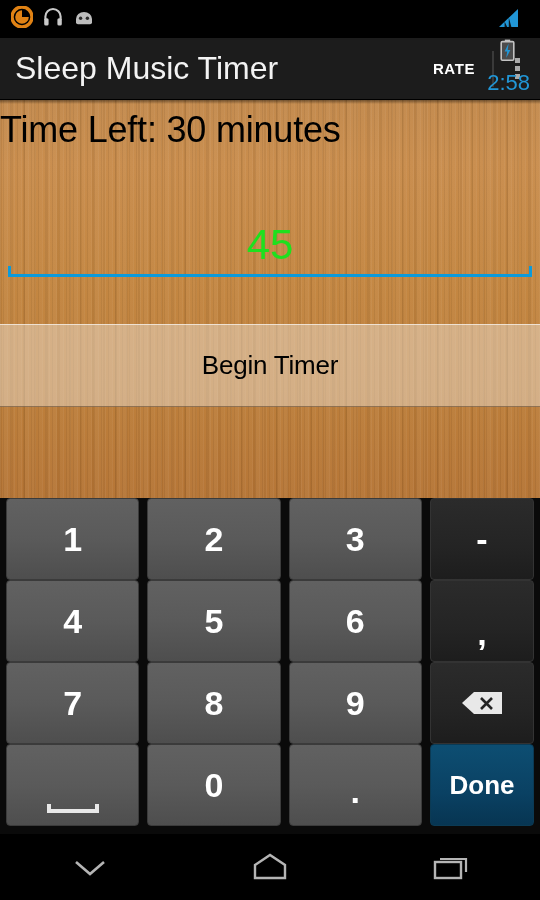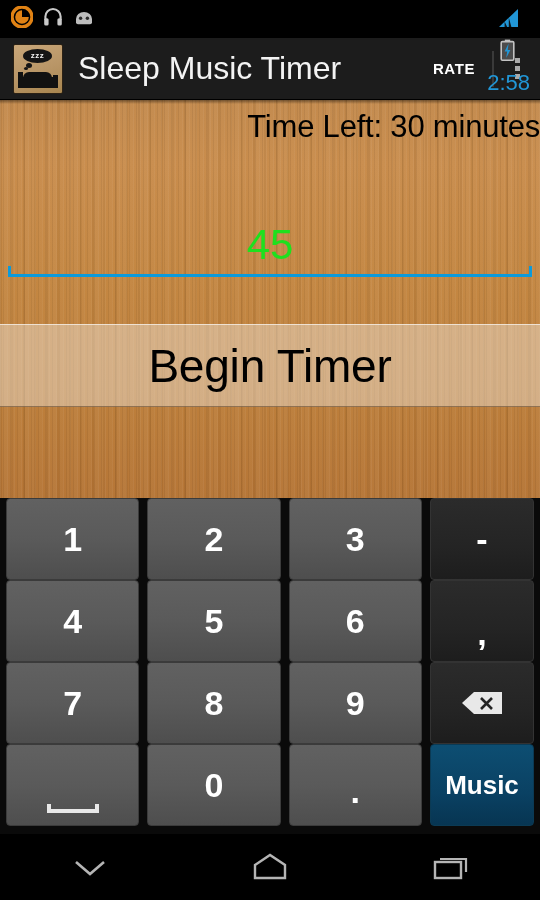--- a/index.html
+++ b/index.html
@@ -202,23 +202,23 @@
     content: "";
     position: absolute;
     left: 0; top: 0; right: 0; height: 4px;
     background: linear-gradient(180deg, rgba(0,0,0,0.42), rgba(0,0,0,0));
     pointer-events: none;
   }
   #time-left-label {
     position: absolute;
     left: 0; top: 8px;
     width: 540px;
-    text-align: right;
+    text-align: left;
     color: #000;
-    font-size: 31px;
+    font-size: 36px;
     letter-spacing: -0.2px;
     line-height: 1.2;
   }
   #minutes-input {
     position: absolute;
     left: 8px; top: 115px;
     width: 524px;
     height: 62px;
     border: none;
     border-bottom: 3px solid #0c9ada;
@@ -248,21 +248,21 @@
     left: 0;
     width: 540px;
     height: 83px;
     background: rgba(238,232,222,0.44);
     border-top: 1px solid rgba(255,255,255,0.62);
     border-bottom: 1px solid rgba(60,40,20,0.45);
     display: flex;
     align-items: center;
     justify-content: center;
     color: #000;
-    font-size: 46px;
+    font-size: 26px;
     box-sizing: border-box;
     letter-spacing: -0.2px;
   }
   #begin-timer-button { top: 224px; }
   #cancel-timer-button { top: 310px; }
 
   
   #keyboard {
     position: absolute;
     left: 0; top: 498px;
@@ -390,31 +390,20 @@
           <rect x="4.8" y="0.6" width="5.4" height="2.2" fill="#c3c3c3"></rect>
           <rect x="1.2" y="2.6" width="12.6" height="18.6" rx="1.2" fill="#4c4c4c" stroke="#c3c3c3" stroke-width="1.6"></rect>
           <path d="M8.6 4.6 L4.6 12.4 L7.2 12.4 L6.2 19 L10.4 11.0 L7.7 11.0 Z" fill="#2196d6"></path>
         </svg>
       </span>
       <span class="status-clock">2:58</span>
     </div>
   </div>
 
   <div id="action-bar">
-    <div id="app-icon">
-      <span class="bed-head"></span>
-      <span class="bed-foot"></span>
-      <span class="bed-base"></span>
-      <span class="sleeper"></span>
-      <span class="bubble-dot2"></span>
-      <span class="bubble-dot1"></span>
-      <span class="zzz-bubble">
-        <span>zzz</span>
-      </span>
-    </div>
     <div id="app-title">Sleep Music Timer</div>
     <div id="action-items">
       <div class="action-text-btn">RATE</div>
       <div class="action-divider"></div>
       <div class="action-divider"></div>
       <div id="overflow-btn">
         <i></i>
         <i></i>
         <i></i>
       </div>
@@ -452,21 +441,21 @@
             <path d="M22 8 L33 19 M33 8 L22 19" stroke="#242424" stroke-width="2.6" fill="none"></path>
           </svg>
         </div>
       </div>
       <div class="kb-row">
         <div class="key key-num key-space">
           <span class="space-glyph"></span>
         </div>
         <div class="key key-num">0</div>
         <div class="key key-num key-period">.</div>
-        <div class="key key-done">Music</div>
+        <div class="key key-done">Done</div>
       </div>
     </div>
 
   <div id="nav-bar">
     <div class="nav-btn">
       <svg width="48" height="30" viewBox="0 0 48 30">
         <path d="M10 10 L24 22 L38 10" fill="none" stroke="#b5b5b5" stroke-width="2.6"></path>
       </svg>
     </div>
     <div class="nav-btn">

